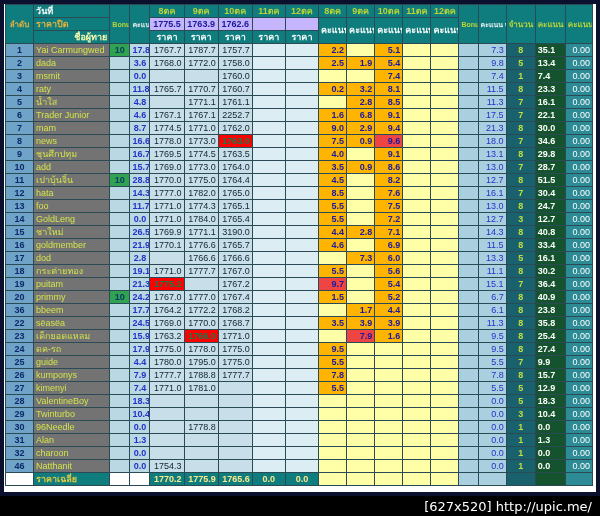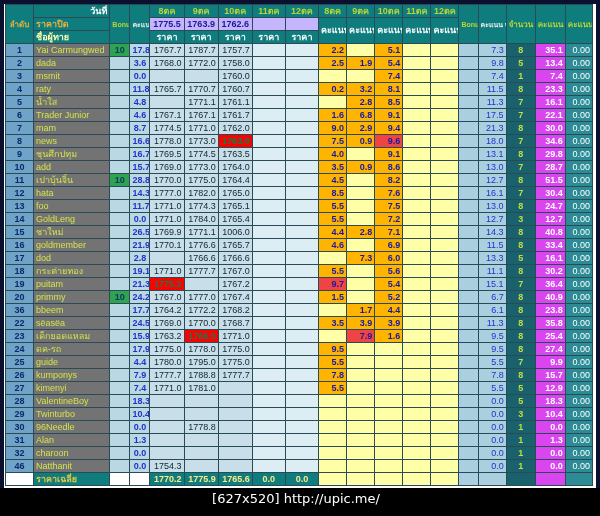--- a/index.html
+++ b/index.html
@@ -46,31 +46,31 @@
   .price{color:#102530;text-align:right;}
   .pa{background:#c8dfe9;}
   .pb{background:#ddedf4;}
   .sc-filled{background:#ffb400;color:#1a1aa0;font-weight:bold;text-align:right;}
   .sc-empty{background:#ffffa8;}
   .red-price{background:#ff0000;color:#0e7d4f;font-weight:bold;text-align:right;}
   .red-score{background:#ef4444;color:#1a1aa0;font-weight:bold;text-align:right;}
   .b2{background:#aacfdf;}
   .w2{background:#aacfdf;color:#2233cc;text-align:right;}
   .cnt{background:#19616d;color:#c4de3d;font-weight:bold;text-align:center;}
-  .tot{background:#d946ef;color:#ffffff;font-weight:bold;text-align:right;}
+  .tot{background:#14532d;color:#ffffff;font-weight:bold;}
   .avg{background:#2c8b95;color:#ffffff;text-align:right;}
   tfoot td{height:13px;}
   .ft-blank{background:#ffffff;border-color:#ffffff;}
   .ft-label{background:#0f7d7e;color:#e8c93c;font-weight:bold;text-align:left;}
   .ft-price{background:#0f7d7e;color:#ffe98a;font-weight:bold;text-align:right;}
   .footer-bar{
-    position:absolute;left:0;right:0;bottom:0;height:28px;
+    position:absolute;left:0;right:0;bottom:0;height:20px;
     background:#000000;color:#ffffff;
     font-family:"DejaVu Sans",sans-serif;font-size:13px;
-    text-align:center;line-height:22px;padding-right:8px;box-sizing:border-box;
+    text-align:right;line-height:22px;padding-right:8px;box-sizing:border-box;
   }
 </style>
 </head>
 <body>
 
 <div class="screen">
   <div class="panel">
 
     <table class="grid">
       <colgroup>
@@ -90,21 +90,21 @@
           <col style="width:28px">
         <col style="width:19px">
           <col style="width:28px">
           <col style="width:29px">
           <col style="width:30px">
           <col style="width:27px">
       </colgroup>
       <thead>
         <tr>
           <th rowspan="3" class="th-gold" style="font-size:8px">ลำดับ</th>
-          <th class="th-white" style="text-align:right">วันที่</th>
+          <th class="th-white" style="text-align:left">วันที่</th>
           <th rowspan="3" class="th-small">Bonus week 1</th>
           <th rowspan="3" class="th-smallw">คะแนน week1</th>
           <th class="th-date">8ตค</th>
           <th class="th-date">9ตค</th>
           <th class="th-date">10ตค</th>
           <th class="th-date">11ตค</th>
           <th class="th-date">12ตค</th>
           <th class="th-date">8ตค</th>
           <th class="th-date">9ตค</th>
           <th class="th-date">10ตค</th>
@@ -123,21 +123,21 @@
           <td class="close-price">1762.6</td>
           <td class="close-price"></td>
           <td class="close-price"></td>
           <th rowspan="2" class="th-white">คะแนน</th>
           <th rowspan="2" class="th-white">คะแนน</th>
           <th rowspan="2" class="th-white">คะแนน</th>
           <th rowspan="2" class="th-white">คะแนน</th>
           <th rowspan="2" class="th-white">คะแนน</th>
         </tr>
         <tr>
-          <th class="th-white" style="text-align:left;color:#ffffb0">ชื่อผู้ทาย</th>
+          <th class="th-white" style="text-align:right;color:#ffffb0">ชื่อผู้ทาย</th>
           <th class="th-white">ราคา</th>
           <th class="th-white">ราคา</th>
           <th class="th-white">ราคา</th>
           <th class="th-white">ราคา</th>
           <th class="th-white">ราคา</th>
         </tr>
       </thead>
       <tbody>
           <tr>
             <td class="rank-cell">1</td>
@@ -244,21 +244,21 @@
             <td class="tot">16.1</td>
             <td class="avg">0.00</td>
           </tr>
           <tr>
             <td class="rank-cell">6</td>
             <td class="name-cell">Trader Junior</td>
             <td class="b1"></td>
             <td class="w1">4.6</td>
             <td class="price pa">1767.1</td>
             <td class="price pa">1767.1</td>
-            <td class="price pa">1761.7</td>
+            <td class="price pa">2252.7</td>
             <td class="price pb"></td>
             <td class="price pb"></td>
             <td class="sc-filled">1.6</td>
             <td class="sc-filled">6.8</td>
             <td class="sc-filled">9.1</td>
             <td class="sc-empty"></td>
             <td class="sc-empty"></td>
             <td class="b2"></td>
             <td class="w2">17.5</td>
             <td class="cnt">7</td>
@@ -433,21 +433,21 @@
             <td class="tot">12.7</td>
             <td class="avg">0.00</td>
           </tr>
           <tr>
             <td class="rank-cell">15</td>
             <td class="name-cell">ชาใหม่</td>
             <td class="b1"></td>
             <td class="w1">26.5</td>
             <td class="price pa">1769.9</td>
             <td class="price pa">1771.1</td>
-            <td class="price pa">1006.0</td>
+            <td class="price pa">3190.0</td>
             <td class="price pb"></td>
             <td class="price pb"></td>
             <td class="sc-filled">4.4</td>
             <td class="sc-filled">2.8</td>
             <td class="sc-filled">7.1</td>
             <td class="sc-empty"></td>
             <td class="sc-empty"></td>
             <td class="b2"></td>
             <td class="w2">14.3</td>
             <td class="cnt">8</td>

